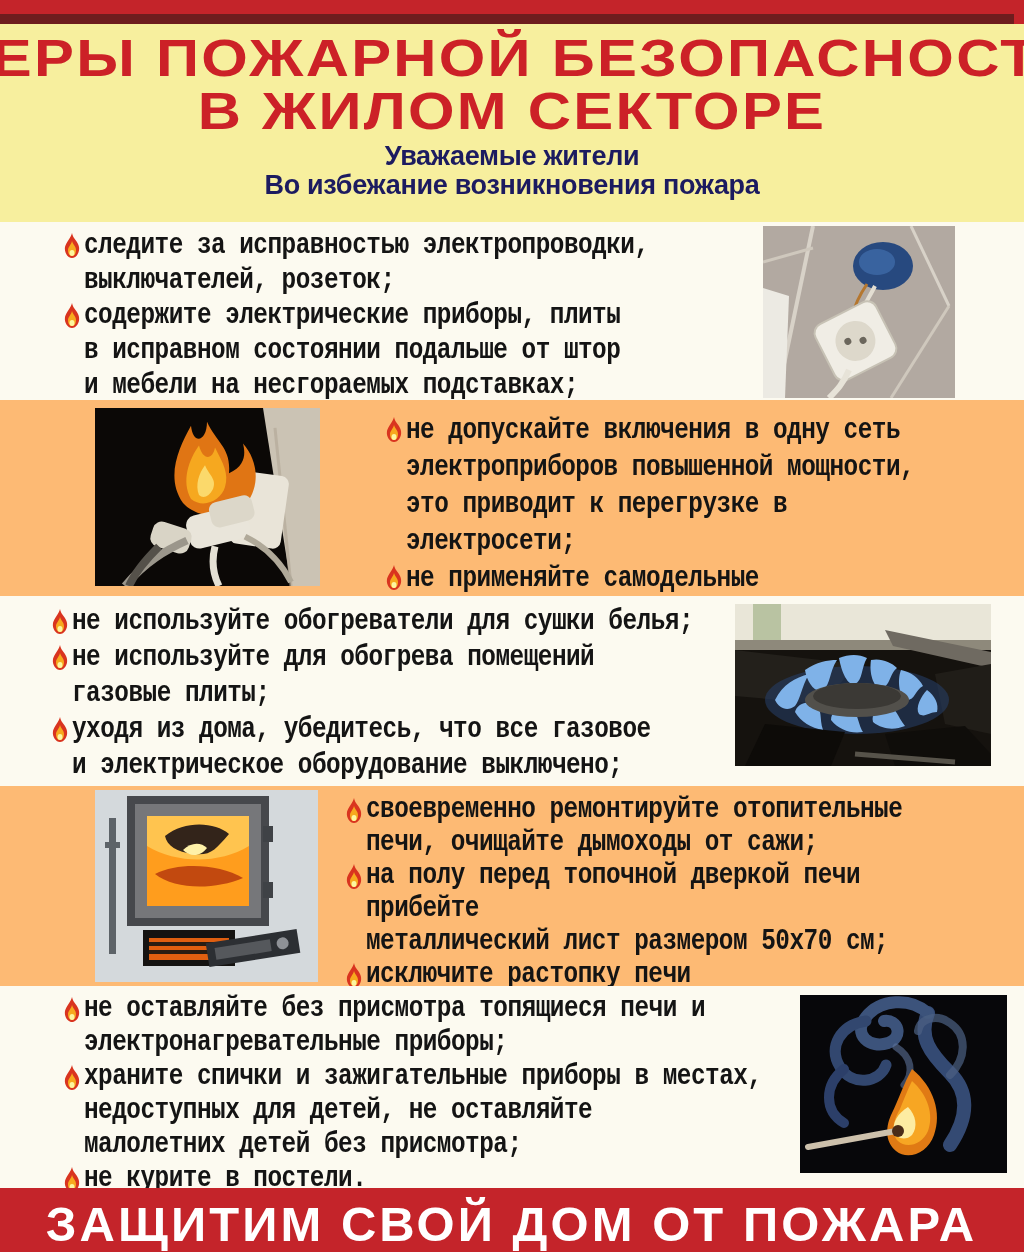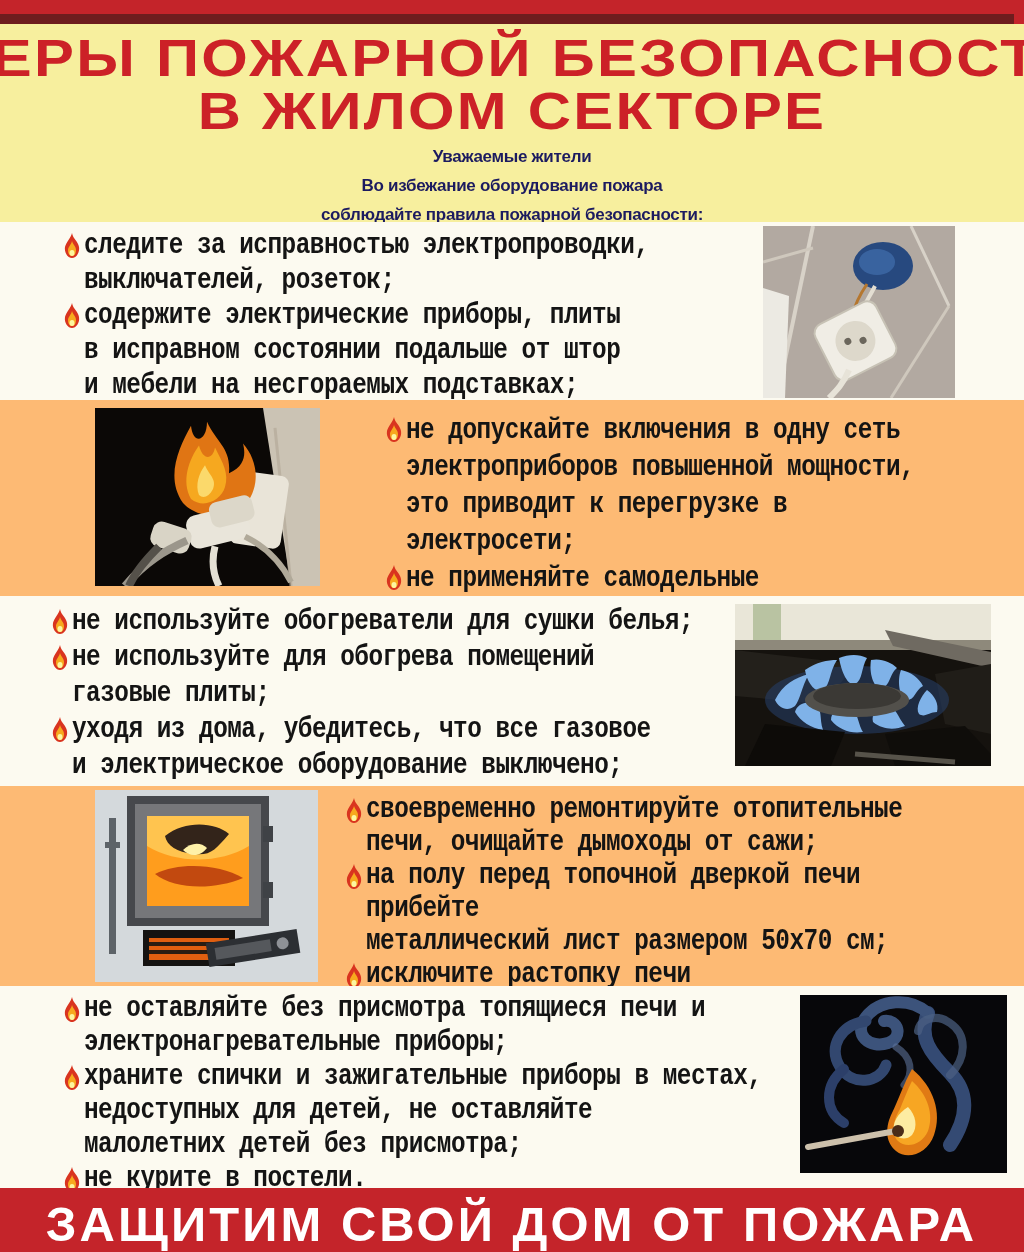--- a/index.html
+++ b/index.html
@@ -26,21 +26,21 @@
     line-height: 53px;
     letter-spacing: 2px;
     transform: scaleX(1.15);
     transform-origin: 50% 0;
     white-space: nowrap;
   }
   .intro {
     margin-top: 4px;
     color: #1c1b60;
     font-weight: bold;
-    font-size: 17px;
+    font-size: 27px;
     line-height: 29px;
     letter-spacing: -0.3px;
   }
 
   .sec { position: absolute; left: 0; width: 1024px; }
   .sec-white  { background: #fcfaf0; }
   .sec-yellow { background: #fdba74; }
   .s1 { top: 222px;  height: 178px; }
   .s2 { top: 400px;  height: 196px; }
   .s3 { top: 596px;  height: 190px; }
@@ -95,22 +95,21 @@
   <div class="band band-top-maroon"></div>
   <div class="right-border"></div>
 
   <div class="band title-zone">
     <div class="title">
       <div>МЕРЫ ПОЖАРНОЙ БЕЗОПАСНОСТИ</div>
       <div>В ЖИЛОМ СЕКТОРЕ</div>
     </div>
     <div class="intro">
       <div>Уважаемые жители</div>
-      <div>Во избежание оборудование пожара</div>
-      <div>соблюдайте правила пожарной безопасности:</div>
+      <div>Во избежание возникновения пожара</div>
     </div>
   </div>
 
   <div class="sec sec-white s1">
     <ul class="bullets">
       <li>
         <span class="flame">
           <svg width="20" height="26" viewBox="0 0 20 26">
               <path d="M10 0 C11 6 16 8 17 14 C18 20 14 25 10 25 C6 25 2 20 3 14 C4 9 9 5 10 0Z" fill="#d9341f"></path>
               <path d="M10 8 C11 12 14 13 14 17 C14 21 12 23 10 23 C8 23 6 21 6 17 C6 14 9 12 10 8Z" fill="#f7a91e"></path>

